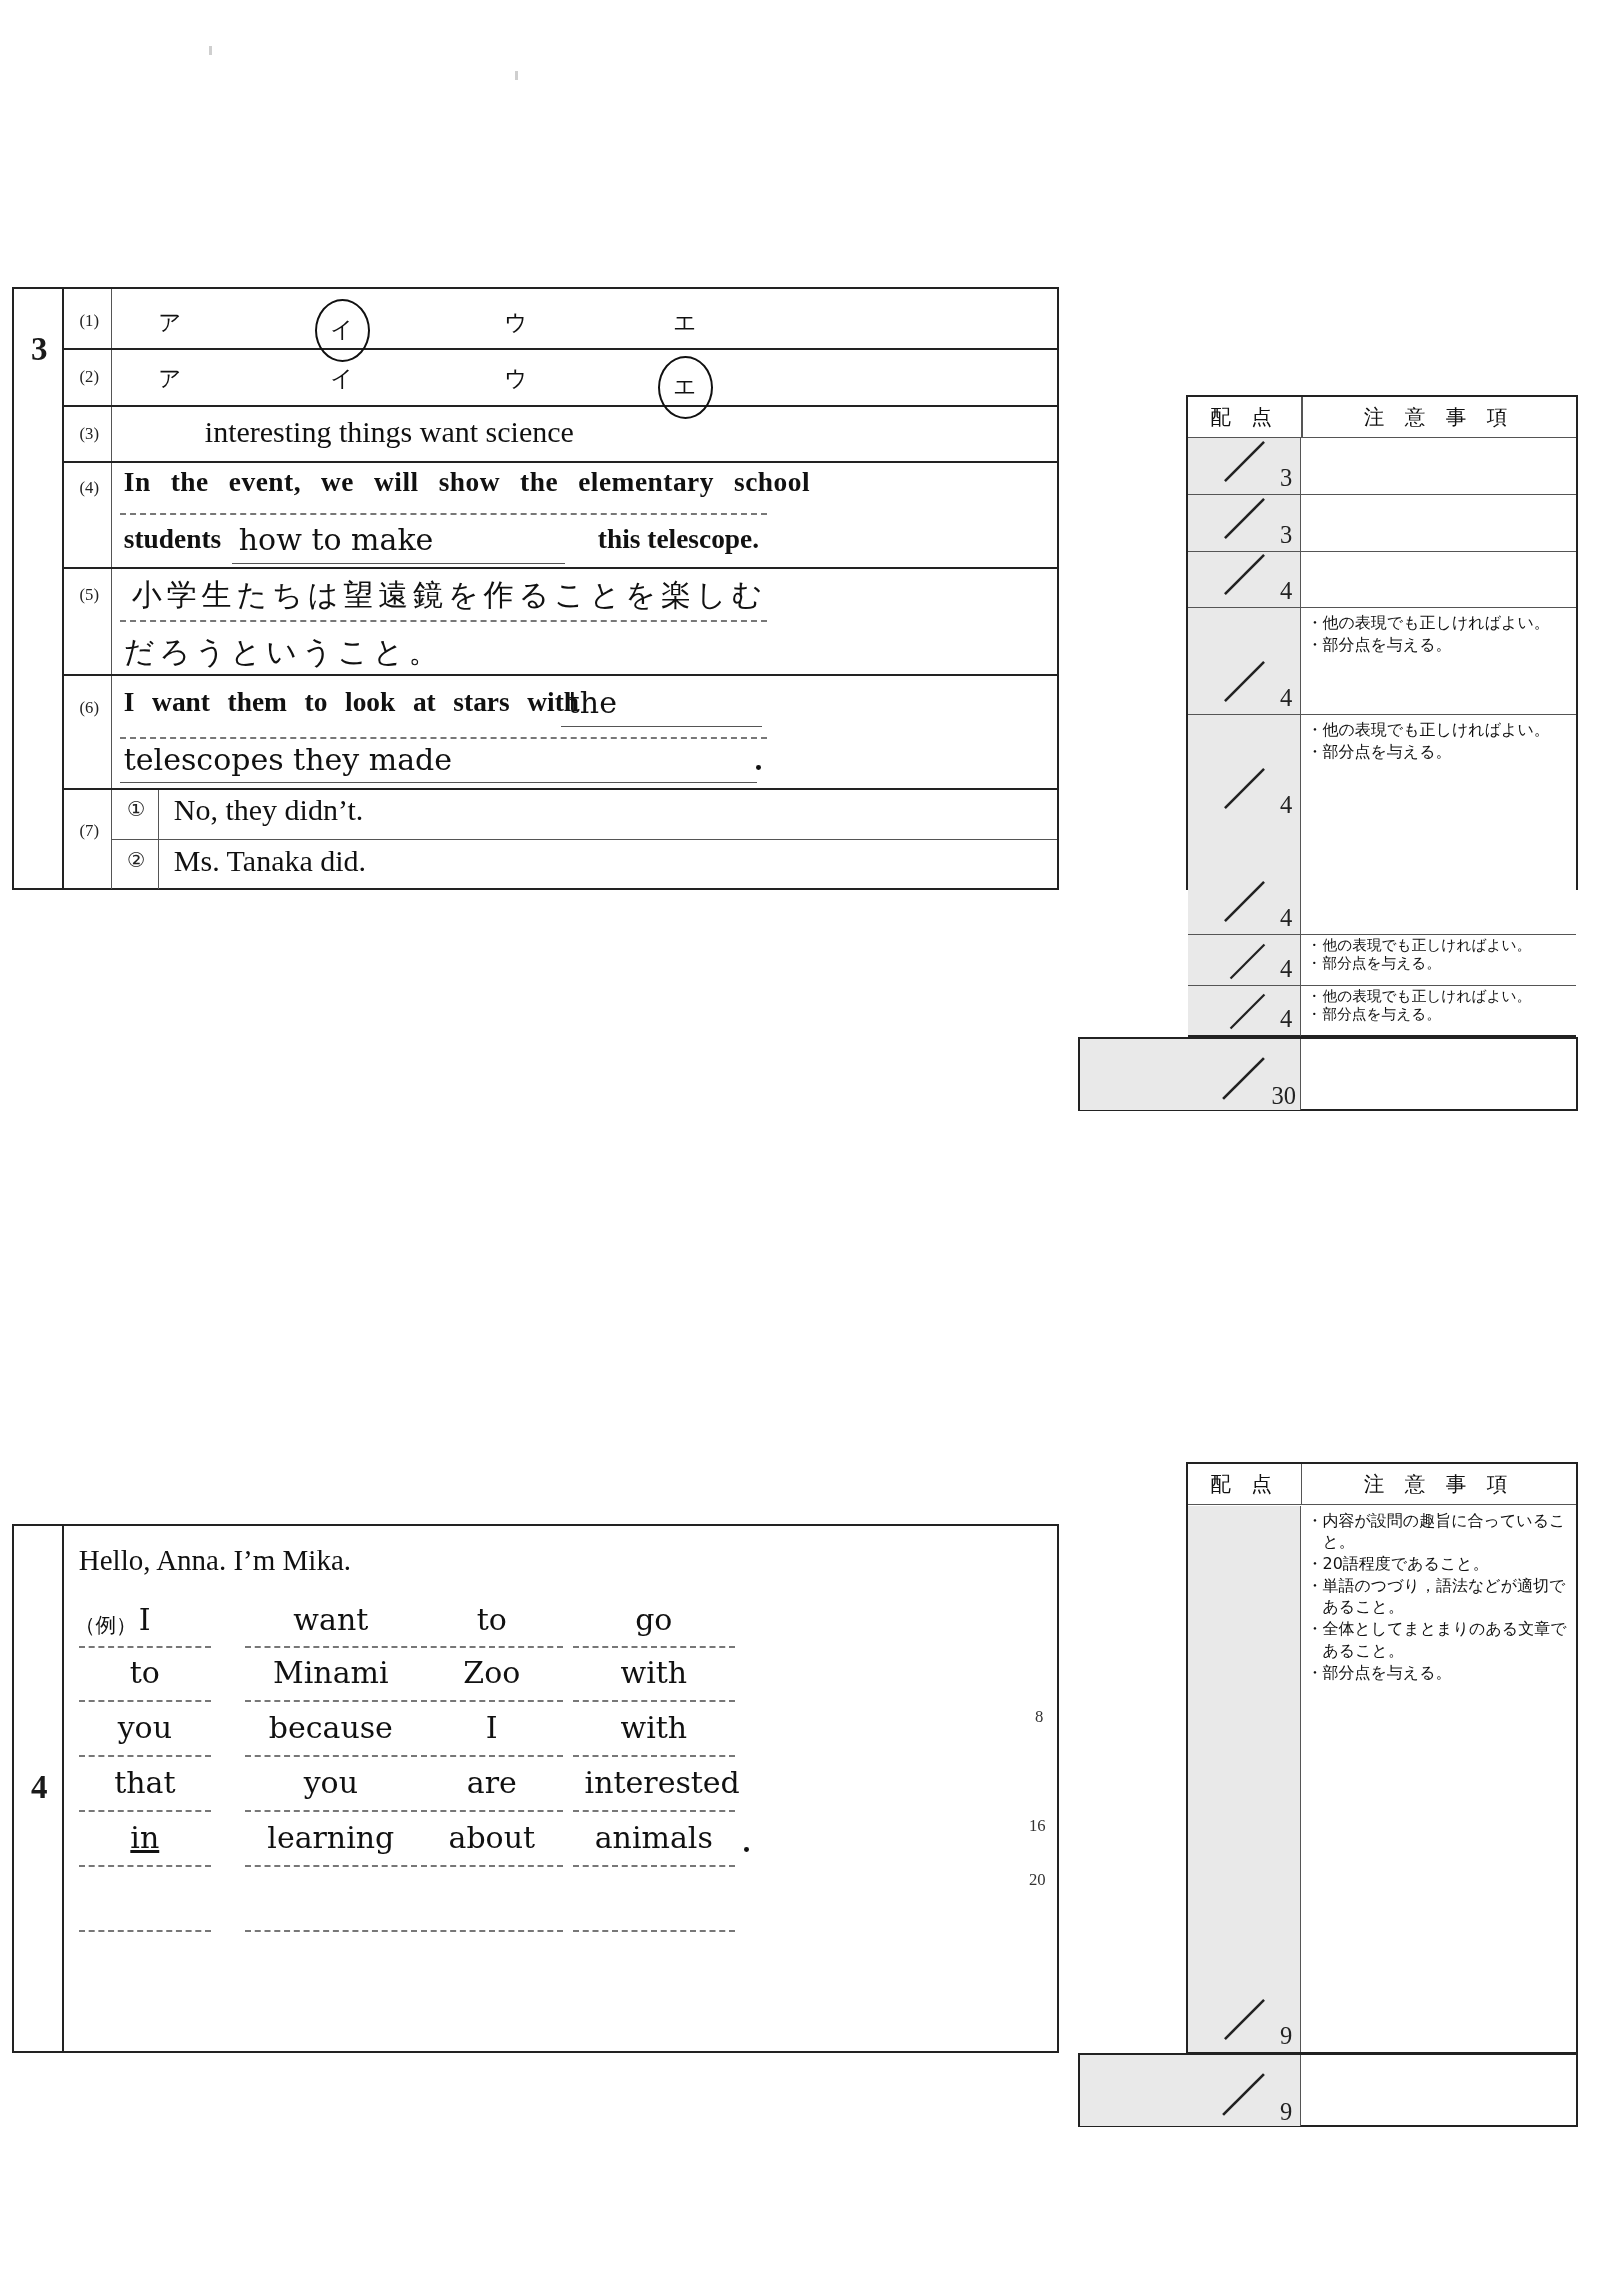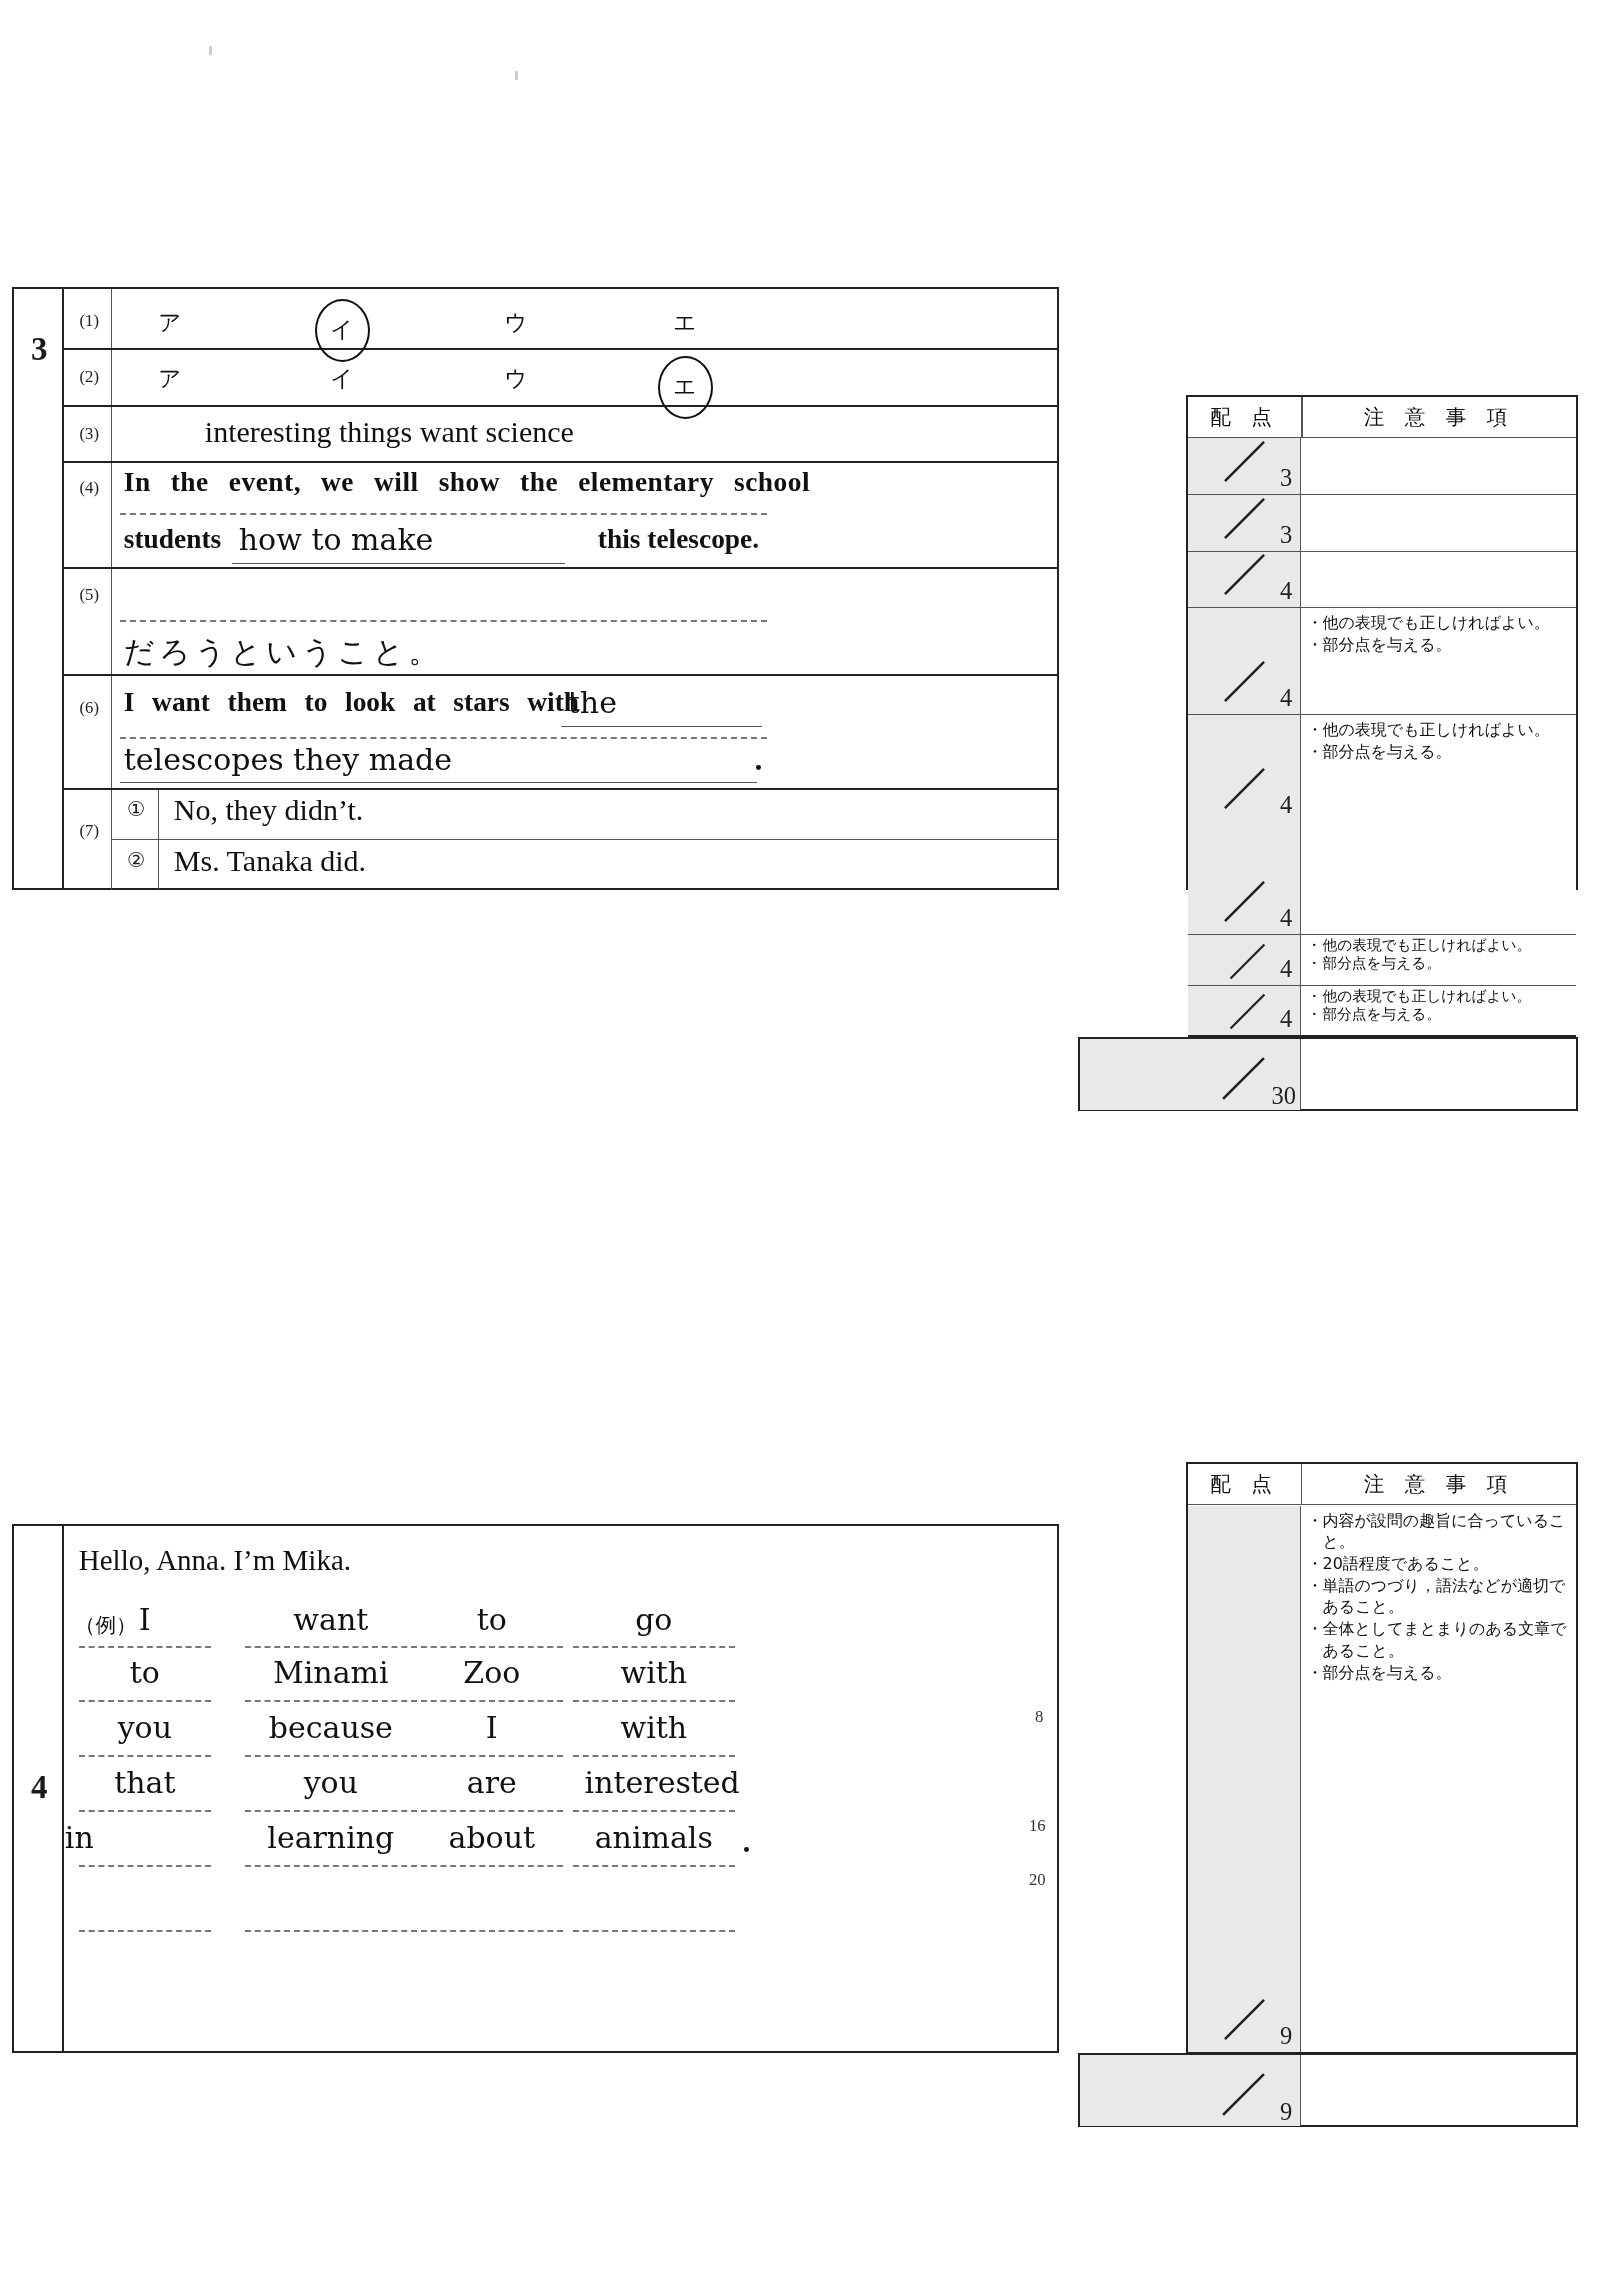--- a/index.html
+++ b/index.html
@@ -149,20 +149,21 @@
 
     <div class="qlabel" style="left:51px;top:189px;">(4)</div>
     <div class="ansen" style="left:110px;top:178px;font-weight:700;font-size:27.4px;letter-spacing:0.5px;word-spacing:12.7px;width:647px;">In the event, we will show the elementary school</div>
     <div class="dashline" style="left:106px;top:224px;width:647px;"></div>
     <div class="ansen" style="left:110px;top:235px;font-weight:700;font-size:27.4px;">students</div>
     <div class="ansen hand" style="left:225px;top:233px;">how to make</div>
     <div class="solidline" style="left:218px;top:274px;width:333px;"></div>
     <div class="ansen" style="left:584px;top:235px;font-weight:700;font-size:27.4px;">this telescope.</div>
 
     <div class="qlabel" style="left:51px;top:296px;">(5)</div>
+    <div class="ansjp" style="left:118px;top:286px;">小学生たちは望遠鏡を作ることを楽しむ</div>
     <div class="dashline" style="left:106px;top:331px;width:647px;"></div>
     <div class="ansjp" style="left:110px;top:343px;">だろうということ。</div>
 
     <div class="qlabel" style="left:51px;top:409px;">(6)</div>
     <div class="ansen" style="left:110px;top:398px;font-weight:700;font-size:27.4px;word-spacing:10.8px;">I want them to look at stars with</div>
     <div class="ansen hand" style="left:554px;top:396px;">the</div>
     <div class="solidline" style="left:547px;top:437px;width:201px;"></div>
     <div class="dashline" style="left:106px;top:448px;width:647px;"></div>
     <div class="ansen hand" style="left:110px;top:453px;">telescopes they made</div>
     <div class="solidline" style="left:106px;top:493px;width:637px;"></div>
@@ -312,21 +313,21 @@
 
     <div class="ansen hand" style="left:65px;top:239px;width:132px;text-align:center;">that</div>
     <div class="ansen hand" style="left:231px;top:239px;width:172px;text-align:center;">you</div>
     <div class="ansen hand" style="left:407px;top:239px;width:142px;text-align:center;">are</div>
     <div class="ansen hand" style="left:554px;top:239px;width:172px;text-align:right;">interested</div>
     <div class="dashline" style="left:65px;top:284px;width:132px;"></div>
     <div class="dashline" style="left:231px;top:284px;width:172px;"></div>
     <div class="dashline" style="left:407px;top:284px;width:142px;"></div>
     <div class="dashline" style="left:559px;top:284px;width:162px;"></div>
 
-    <div class="ansen hand" style="left:51px;top:294px;width:132px;">in</div>
+    <div class="ansen hand" style="left:65px;top:294px;width:132px;text-align:center;text-decoration:underline;">in</div>
     <div class="ansen hand" style="left:231px;top:294px;width:172px;text-align:center;">learning</div>
     <div class="ansen hand" style="left:407px;top:294px;width:142px;text-align:center;">about</div>
     <div class="ansen hand" style="left:559px;top:294px;width:162px;text-align:center;">animals</div>
     <div class="dashline" style="left:65px;top:339px;width:132px;"></div>
     <div class="dashline" style="left:231px;top:339px;width:172px;"></div>
     <div class="dashline" style="left:407px;top:339px;width:142px;"></div>
     <div class="dashline" style="left:559px;top:339px;width:162px;"></div>
     <div class="dot" style="left:730px;top:321px;"></div>
 
     <div class="dashline" style="left:65px;top:404px;width:132px;"></div>

